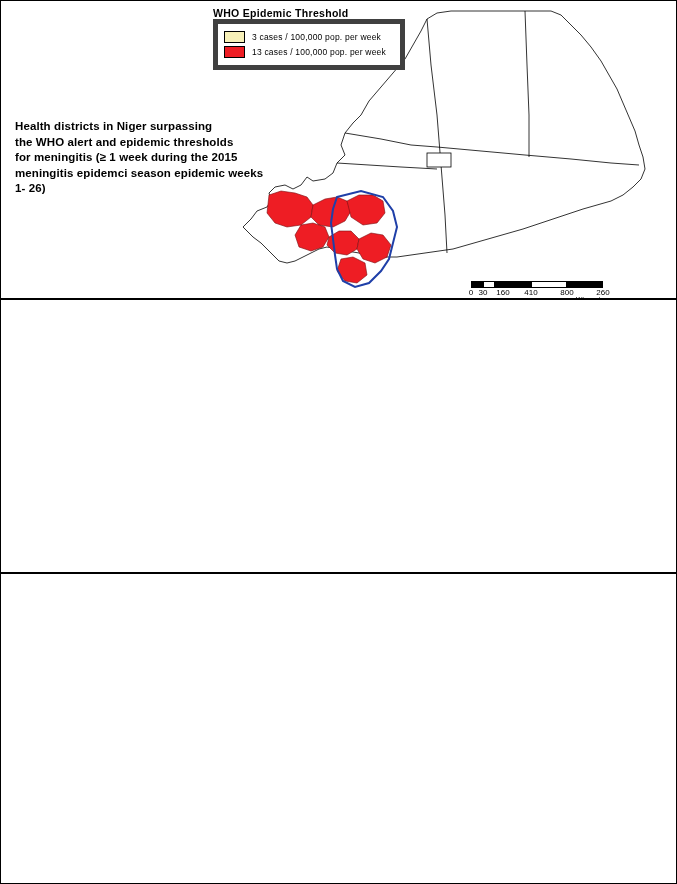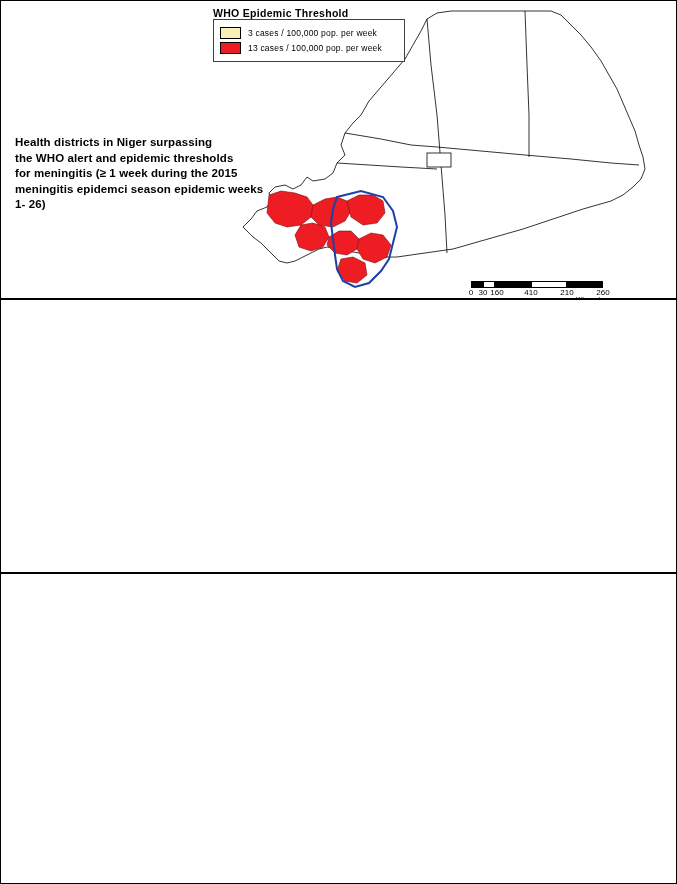--- a/index.html
+++ b/index.html
@@ -43,34 +43,34 @@
 
   
   .caption {
     position: absolute;
     font-size: 11.5px;
     font-weight: bold;
     line-height: 15.5px;
     letter-spacing: 0.1px;
     white-space: pre-line;
   }
-  #caption-1 { left: 14px; top: 118px; width: 260px; margin-top: 16px; }
+  #caption-1 { left: 14px; top: 118px; width: 260px; }
 
   
   .legend {
     position: absolute;
     background: #ffffff;
   }
   .legend-title {
     font-size: 10.5px;
     font-weight: bold;
     letter-spacing: 0.3px;
   }
   .legend-box {
-    border: 1px solid #404040;
+    border: 5px solid #404040;
     padding: 4px 6px 4px 5px;
     background: #ffffff;
   }
   .legend-row {
     display: flex;
     align-items: center;
     margin: 3px 0;
   }
   .swatch {
     width: 21px;
@@ -207,23 +207,23 @@
       <div class="ticks">
         <div class="sb-seg black" style="width:12px"></div>
         <div class="sb-seg white" style="width:12px"></div>
         <div class="sb-seg black" style="width:36px"></div>
         <div class="sb-seg white" style="width:36px"></div>
         <div class="sb-seg black" style="width:36px"></div>
       </div>
       <div class="sb-labels">
         <span style="left:0px">0</span>
         <span style="left:12px">30</span>
-        <span style="left:26px">160</span>
+        <span style="left:32px">160</span>
         <span style="left:60px">410</span>
-        <span style="left:96px">210</span>
+        <span style="left:96px">800</span>
         <span style="left:132px">260</span>
       </div>
       <div class="sb-unit" style="right:20px">Kilometers</div>
     </div>
   </div>
 
   <div class="panel" id="panel-2">
 
     
 

